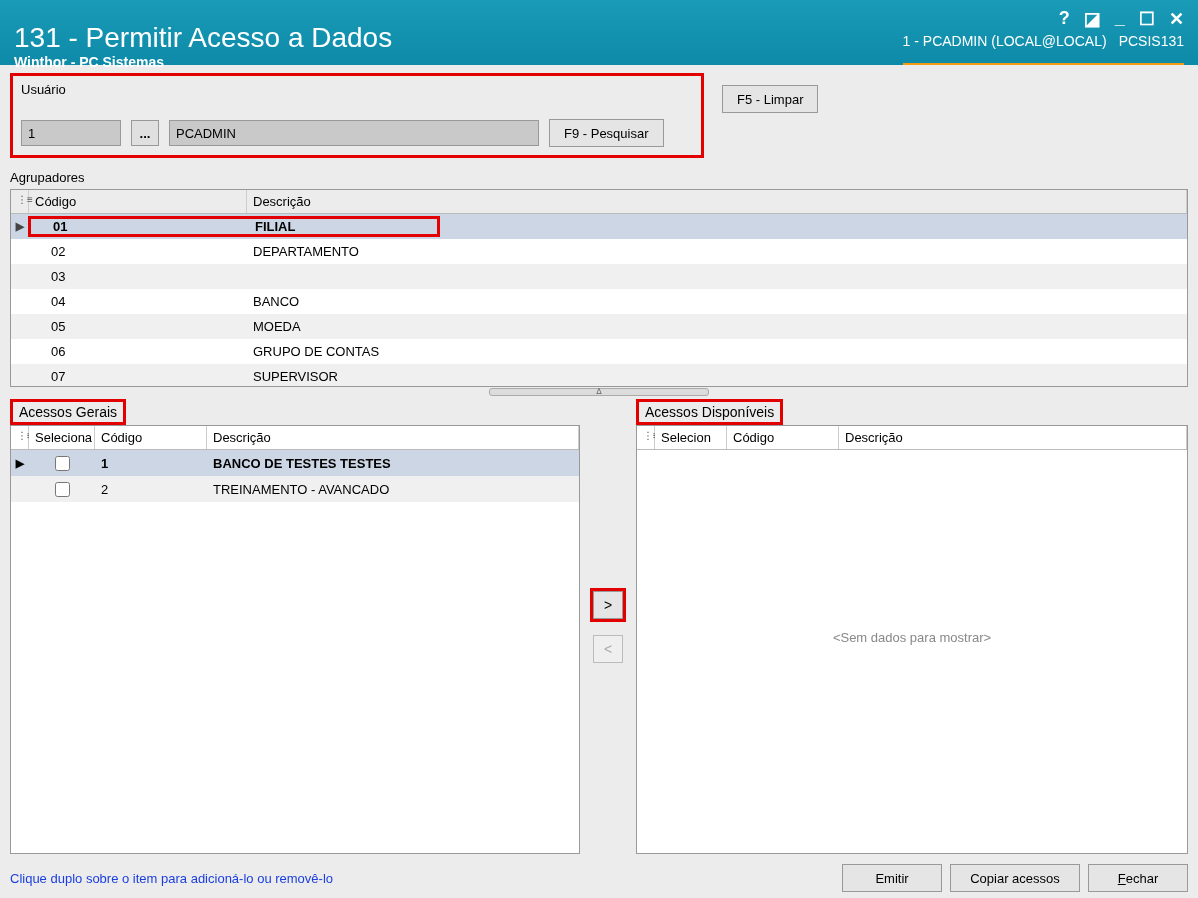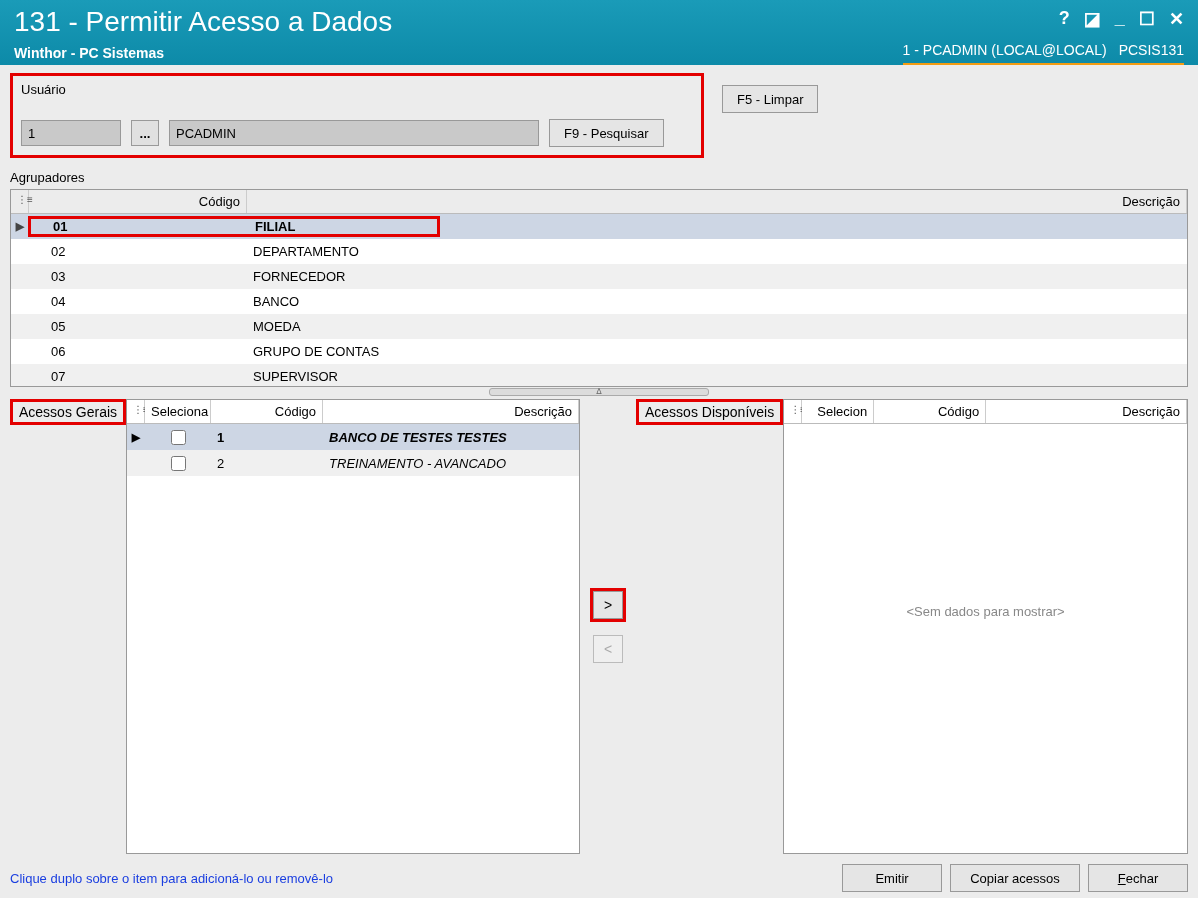--- a/index.html
+++ b/index.html
@@ -1,70 +1,70 @@
 <!DOCTYPE html>
 <html><head>
 <meta charset="utf-8">
 <style>
   * { box-sizing: border-box; margin: 0; padding: 0; }
   body { font-family: Tahoma, Arial, sans-serif; font-size: 13px; background: #fff; width: 1198px; height: 898px; overflow: hidden; }
   .titlebar { background: linear-gradient(180deg, #1a9bb8 0%, #0d8aa8 100%); height: 65px; padding: 6px 14px 0 14px; display: flex; justify-content: space-between; color: #fff; }
-  .title-left { display: flex; flex-direction: column; justify-content: space-between; padding-bottom: 4px; }
+  .title-left { display: flex; flex-direction: column; justify-content: space-between; padding-bottom: 4px; margin-top: 16px; }
   .title-main { font-size: 28px; font-weight: 400; }
   .title-sub { font-size: 14px; font-weight: bold; }
   .title-right { display: flex; flex-direction: column; justify-content: space-between; align-items: flex-end; }
   .win-controls { display: flex; gap: 14px; font-size: 18px; font-weight: bold; padding-top: 2px; }
   .win-controls span { cursor: pointer; }
-  .ctx-line { display: flex; gap: 12px; font-size: 14px; border-bottom: 2px solid #f39c12; padding-bottom: 5px; }
+  .ctx-line { display: flex; gap: 12px; font-size: 14px; border-bottom: 2px solid #f39c12; padding-bottom: 14px; }
   .ctx-line span { color: #fff; }
   .content { background: #ececec; padding: 8px 10px 4px 10px; height: 833px; display: flex; flex-direction: column; }
   .user-row { display: flex; align-items: center; gap: 10px; }
   .group-label { font-size: 13px; margin-bottom: 4px; margin-top: 2px; }
   .usuario-group { border: 3px solid #e30000; padding: 6px 8px 8px 8px; background: #ececec; width: 694px; }
   .usuario-label { margin-bottom: 22px; }
   .inp { background: #c9c9c9; border: 1px solid #999; padding: 4px 6px; height: 26px; font-size: 13px; }
   .inp-code { width: 100px; }
   .dots-btn { background: #e0e0e0; border: 1px solid #999; width: 28px; height: 26px; cursor: pointer; font-weight: bold; }
   .inp-name { width: 370px; }
   .btn { background: #e5e5e5; border: 1px solid #999; padding: 5px 14px; height: 28px; cursor: pointer; font-size: 13px; }
   .top-area { display: flex; align-items: flex-start; gap: 18px; margin-bottom: 6px; }
   .agrup { margin-top: 4px; }
   .grid { border: 1px solid #999; background: #fff; }
   .grid-head { display: flex; background: #ececec; border-bottom: 1px solid #bbb; }
-  .gh-cell { padding: 4px 6px; border-right: 1px solid #ccc; font-size: 13px; text-align: right; }
+  .gh-cell { padding: 4px 6px; border-right: 1px solid #ccc; font-size: 13px; }
   .gh-indicator { width: 18px; text-align: center; font-size: 10px; color: #555; }
   .grid-body { overflow-y: scroll; height: 172px; }
   .g-row { display: flex; height: 25px; align-items: center; border-bottom: 0px solid #eee; }
   .g-row.alt { background: #f0f0f0; }
   .g-row.sel { background: #cdd6e4; font-weight: bold; }
   .g-ind { width: 18px; text-align: center; color: #444; font-size: 11px; }
   .g-code { width: 218px; padding-left: 22px; }
   .g-desc { flex: 1; padding-left: 6px; }
   .row-hl { border: 3px solid #e30000; display: flex; width: 412px; margin-left: -1px; }
   .splitter { height: 10px; display: flex; justify-content: center; align-items: center; margin: 0 0 2px 0; }
   .splitter-handle { width: 220px; height: 8px; background: #dcdcdc; border: 1px solid #aaa; border-radius: 3px; font-size: 8px; color: #666; text-align: center; line-height: 6px; }
   .mid { display: flex; flex: 1; gap: 0; min-height: 0; }
-  .panel { display: flex; }
+  .panel { display: flex; flex-direction: column; }
   .panel-left { width: 570px; }
   .panel-center { width: 56px; display: flex; flex-direction: column; justify-content: center; align-items: center; gap: 16px; }
   .panel-right { flex: 1; }
   .panel-title { font-size: 14px; padding: 3px 2px; }
   .panel-title.hl { border: 3px solid #e30000; display: inline-block; padding: 2px 6px; }
   .panel-title-wrap { height: 26px; }
   .list-grid { border: 1px solid #999; background: #fff; flex: 1; display: flex; flex-direction: column; }
   .lg-head { display: flex; border-bottom: 1px solid #bbb; }
   .lg-head .gh-cell { background: #fff; }
   .lg-body { flex: 1; overflow: auto; }
   .lg-row { display: flex; height: 26px; align-items: center; }
   .lg-row.sel { background: #cdd6e4; font-weight: bold; }
   .lg-ind { width: 18px; text-align: center; font-size: 11px; }
   .lg-chk { width: 66px; display: flex; justify-content: center; }
   .lg-chk input { width: 15px; height: 15px; }
   .lg-code { width: 112px; padding-left: 6px; }
-  .lg-desc { flex: 1; padding-left: 6px; font-style: italic; }
+  .lg-desc { flex: 1; padding-left: 6px; }
   .move-btn { width: 30px; height: 28px; background: #e5e5e5; border: 1px solid #999; cursor: pointer; font-size: 14px; }
   .move-btn.hl { outline: 3px solid #e30000; outline-offset: 0px; }
   .move-btn.disabled { color: #aaa; border-color: #bbb; background: #efefef; }
   .empty-msg { color: #888; text-align: center; margin-top: 180px; font-size: 13px; }
   .footer { display: flex; justify-content: space-between; align-items: center; margin-top: 8px; height: 32px; }
   .hint { color: #1a3ee0; font-size: 13px; }
   .footer-btns { display: flex; gap: 8px; }
   .footer .btn { min-width: 100px; padding-left: 14px; }
   .agrup-grid-wrap { position: relative; }
 </style>
@@ -122,21 +122,20 @@
           </div>
         </div>
         <div class="g-row">
           <div class="g-ind"></div>
           <div class="g-code">02</div>
           <div class="g-desc">DEPARTAMENTO</div>
         </div>
         <div class="g-row alt">
           <div class="g-ind"></div>
           <div class="g-code">03</div>
-          <div class="g-desc">FORNECEDOR</div>
         </div>
         <div class="g-row">
           <div class="g-ind"></div>
           <div class="g-code">04</div>
           <div class="g-desc">BANCO</div>
         </div>
         <div class="g-row alt">
           <div class="g-ind"></div>
           <div class="g-code">05</div>
           <div class="g-desc">MOEDA</div>

